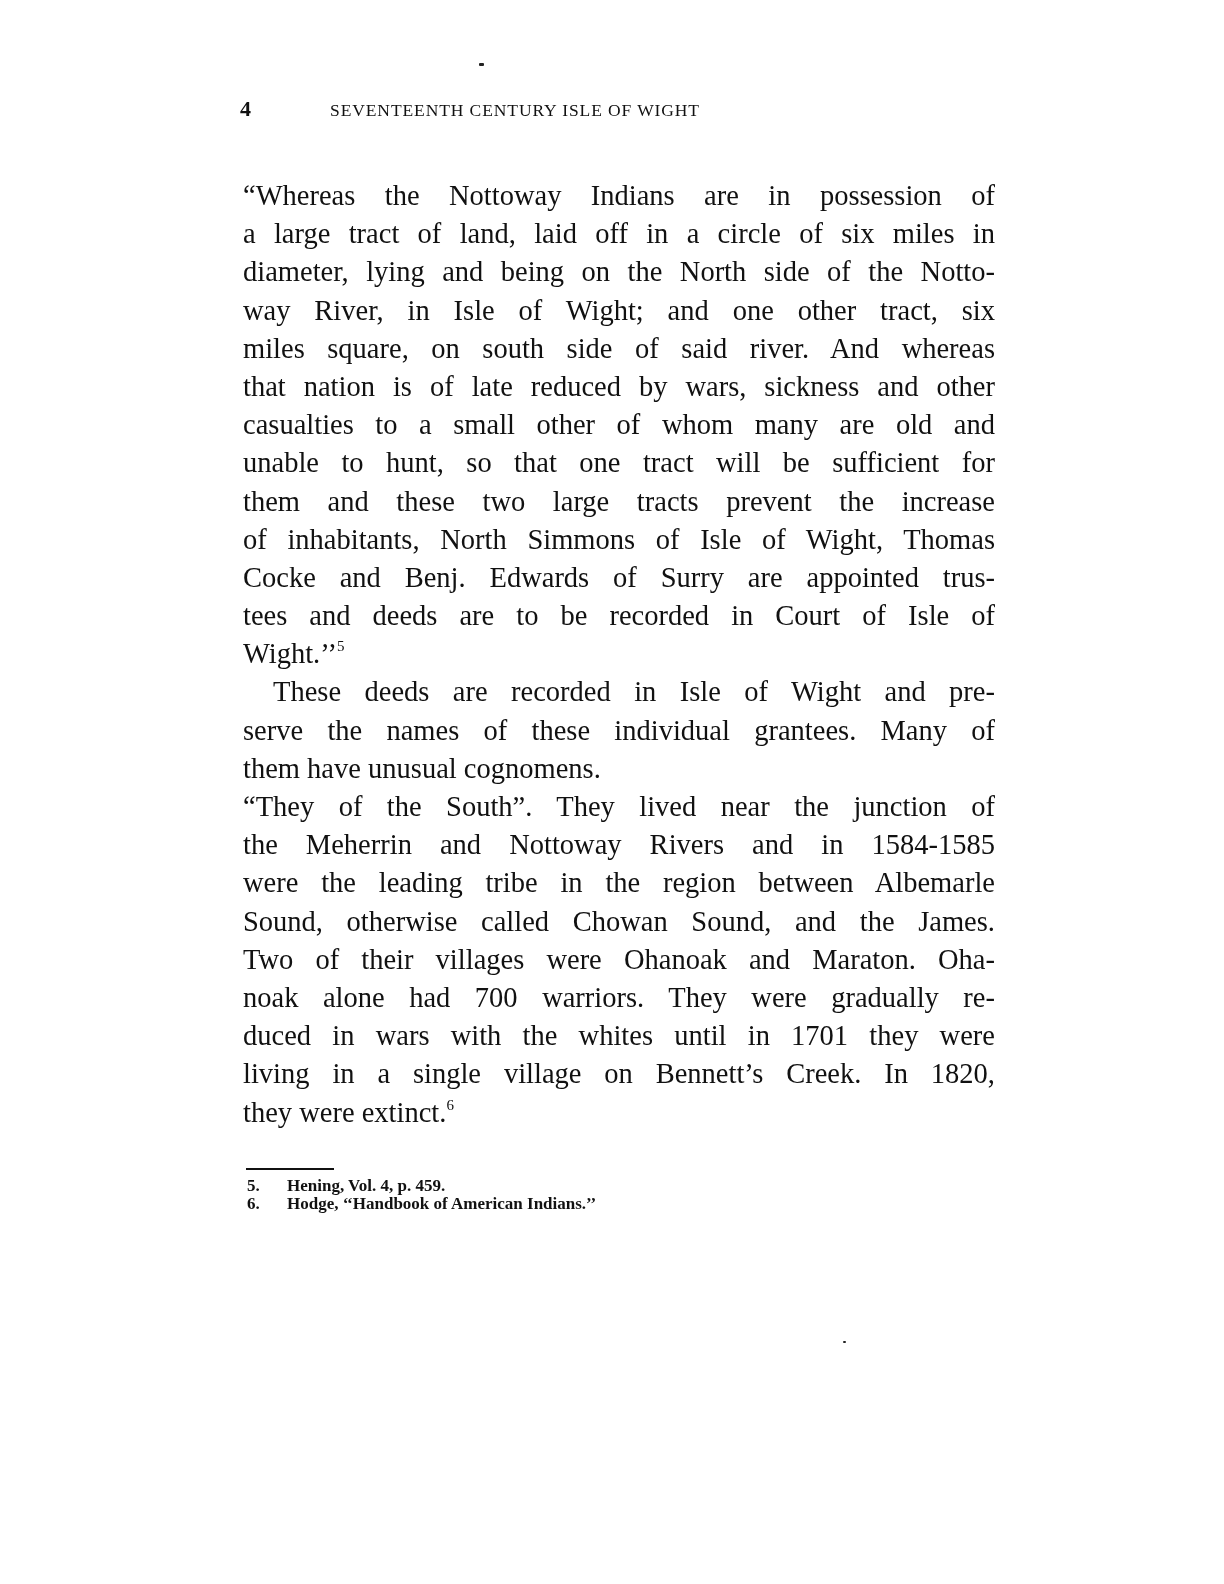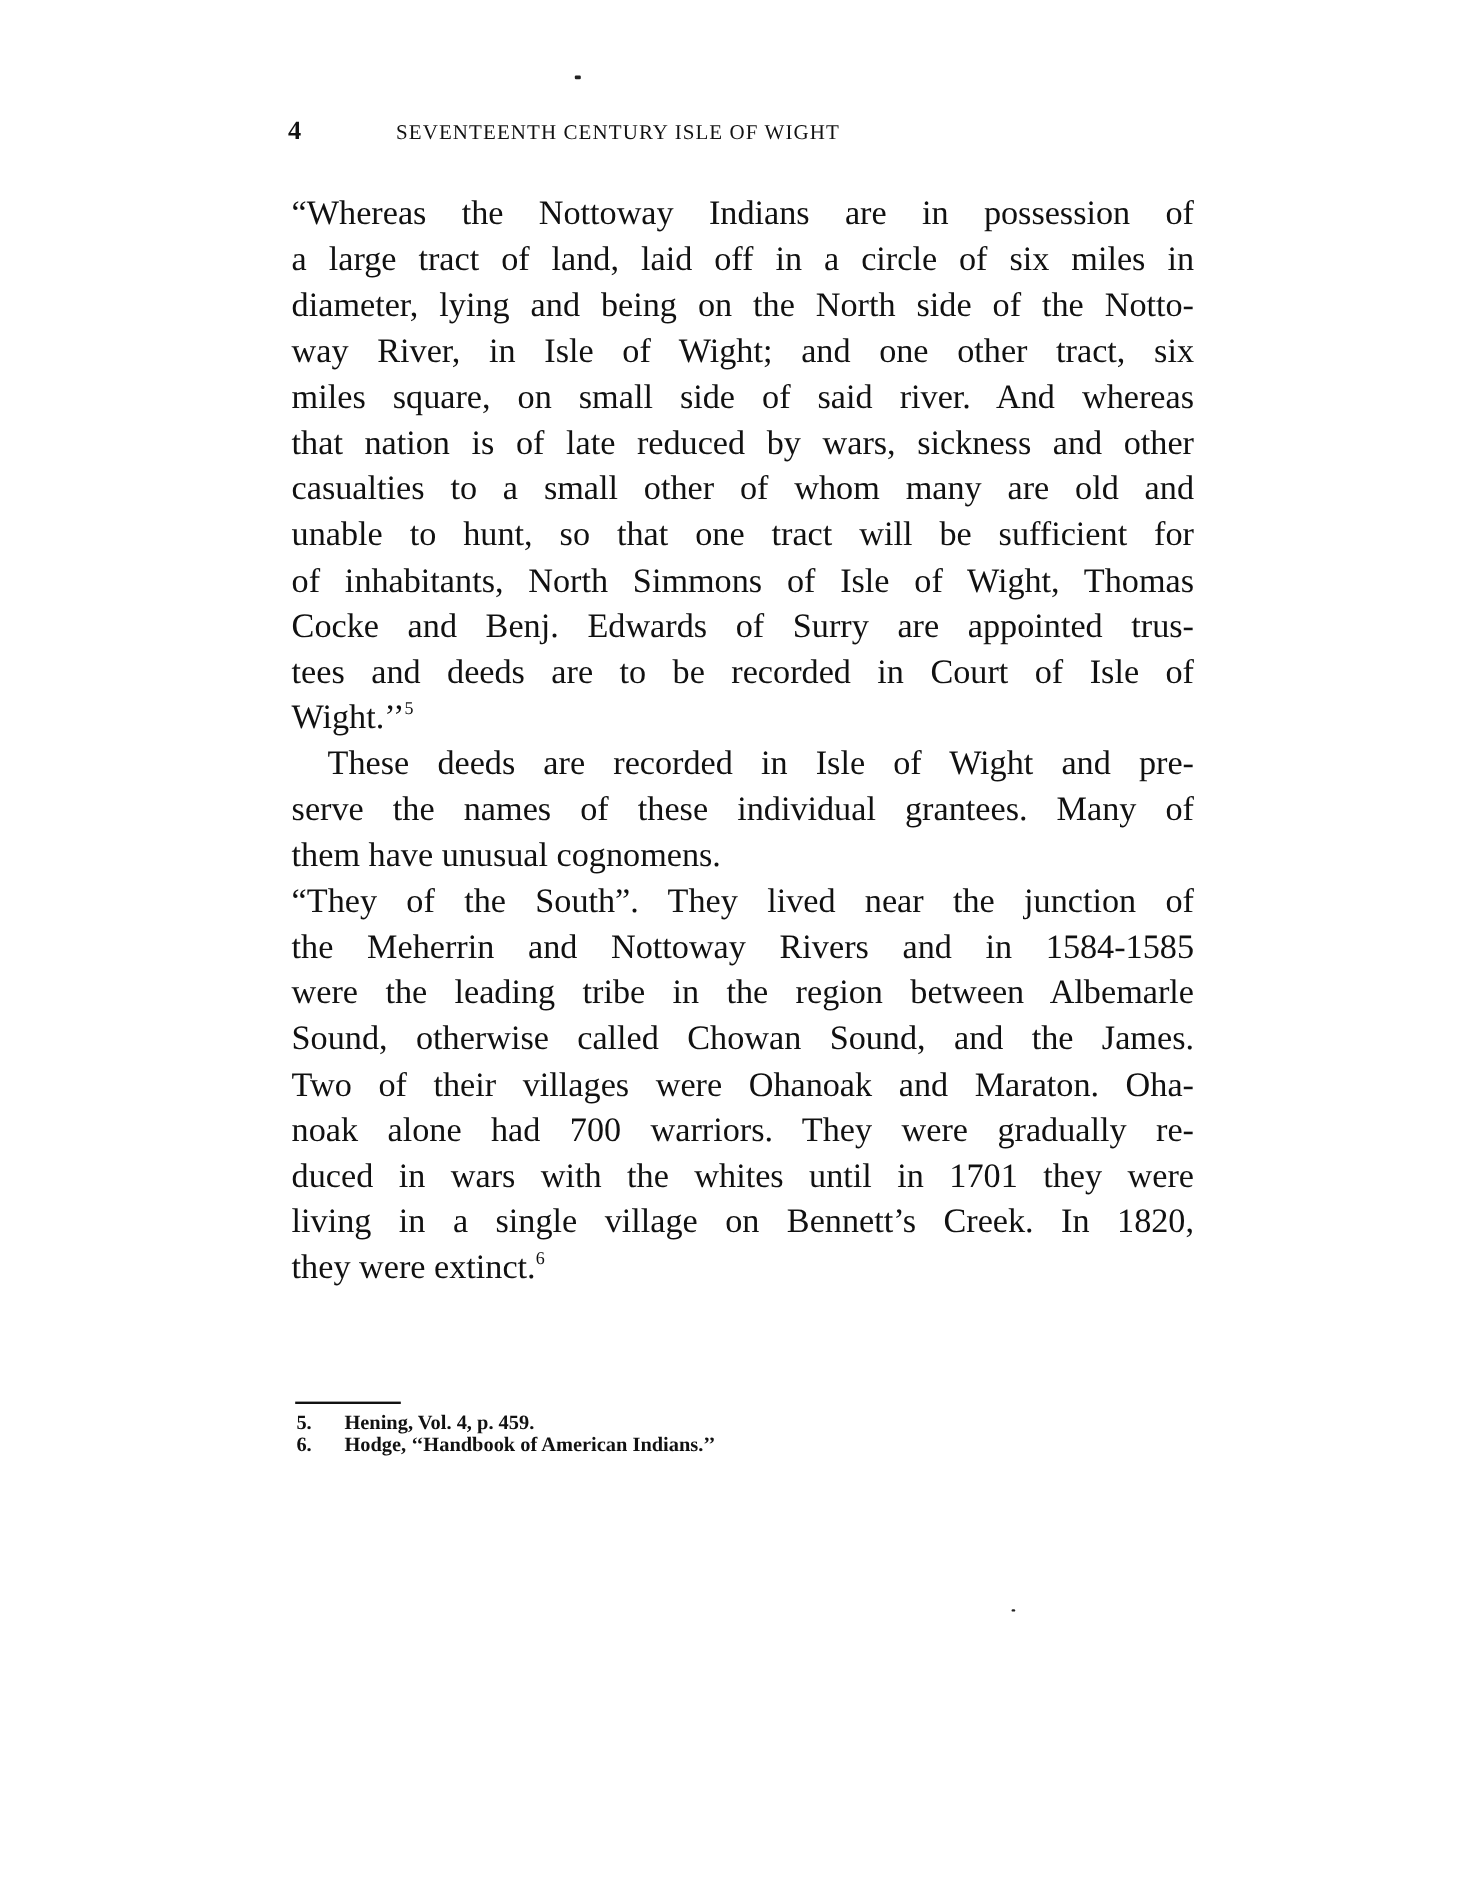--- a/index.html
+++ b/index.html
@@ -37,21 +37,21 @@
     }
     .running-title {
       font-family: "Liberation Serif", serif;
       font-weight: normal;
       font-size: 17.5px;
       letter-spacing: 0.9px;
       white-space: nowrap;
     }
     .body-text {
       position: absolute;
-      top: 160px;
+      top: 177px;
       left: 243px;
       width: 752px;
     }
     .line {
       height: 38.2px;
       line-height: 38.2px;
       font-size: 28.5px;
       white-space: nowrap;
       text-align: justify;
       text-align-last: justify;
@@ -106,24 +106,25 @@
   <span class="running-title">SEVENTEENTH CENTURY ISLE OF WIGHT</span>
 </div>
 
 <div class="body-text">
 
   <div>
     <div class="line">“Whereas the Nottoway Indians are in possession of</div>
     <div class="line">a large tract of land, laid off in a circle of six miles in</div>
     <div class="line">diameter, lying and being on the North side of the Notto-</div>
     <div class="line">way River, in Isle of Wight; and one other tract, six</div>
-    <div class="line">miles square, on small side of said river.  And whereas</div>
+    <div class="line">miles square, on south side of said river.  And whereas</div>
     <div class="line">that nation is of late reduced by wars, sickness and other</div>
     <div class="line">casualties to a small other of whom many are old and</div>
     <div class="line">unable to hunt, so that one tract will be sufficient for</div>
+    <div class="line">them and these two large tracts prevent the increase</div>
     <div class="line">of inhabitants, North Simmons of Isle of Wight, Thomas</div>
     <div class="line">Cocke and Benj. Edwards of Surry are appointed trus-</div>
     <div class="line">tees and deeds are to be recorded in Court of Isle of</div>
     <div class="line last"><span>Wight.’’</span><sup class="fnref">5</sup></div>
   </div>
 
   <div>
     <div class="line indent">These deeds are recorded in Isle of Wight and pre-</div>
     <div class="line">serve the names of these individual grantees.  Many of</div>
     <div class="line last">them have unusual cognomens.</div>

